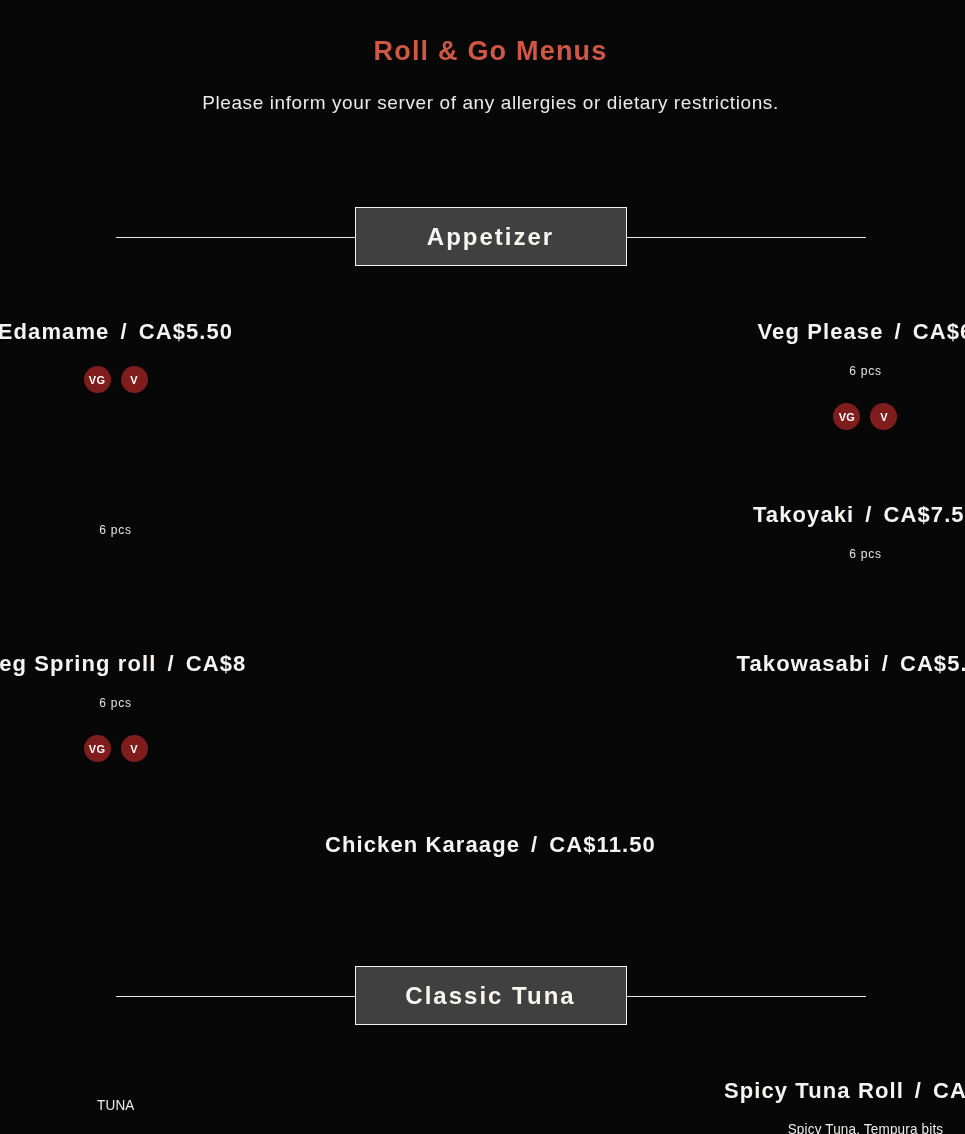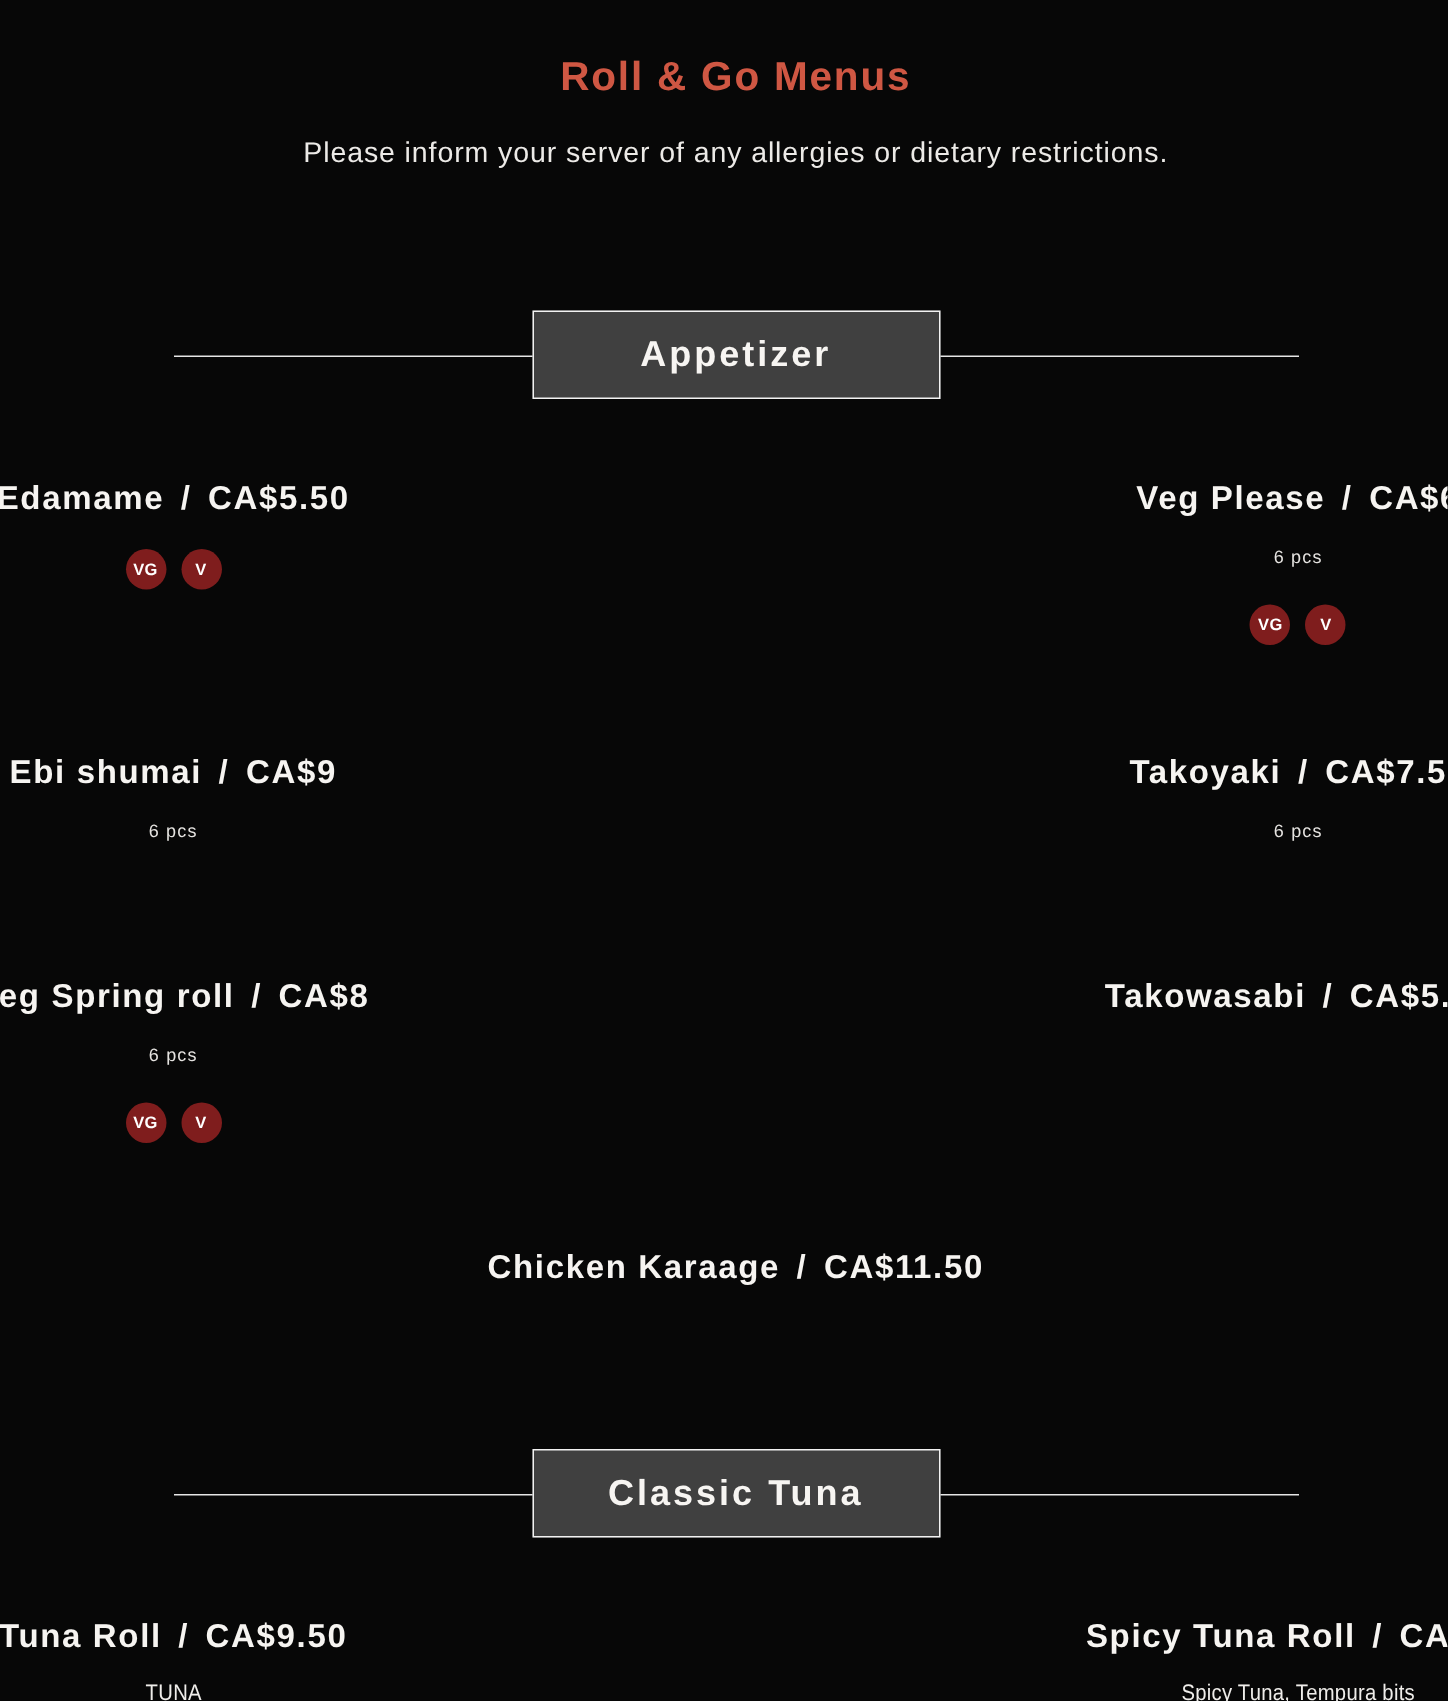--- a/index.html
+++ b/index.html
@@ -125,23 +125,20 @@
           <span class="badge">VG</span>
           <span class="badge">V</span>
         </div>
       </div>
     </div>
   </div>
 
   <div class="row row-b">
     <div class="col">
       <div class="item">
-        <div class="item-name">
-          <span>Ebi shumai</span><span class="sep">/</span><span>CA$9</span>
-        </div>
         <div class="item-note">6 pcs</div>
       </div>
     </div>
     <div class="col">
       <div class="item">
         <div class="item-name">
           <span>Takoyaki</span><span class="sep">/</span><span>CA$7.50</span>
         </div>
         <div class="item-note">6 pcs</div>
       </div>
@@ -183,23 +180,20 @@
   <div class="section-divider divider-classic">
     <div class="line"></div>
     <div class="section-box">
       <span class="section-title">Classic Tuna</span>
     </div>
   </div>
 
   <div class="row row-e">
     <div class="col">
       <div class="item">
-        <div class="item-name">
-          <span>Tuna Roll</span><span class="sep">/</span><span>CA$9.50</span>
-        </div>
         <div class="item-desc">TUNA</div>
       </div>
     </div>
     <div class="col">
       <div class="item">
         <div class="item-name">
           <span>Spicy Tuna Roll</span><span class="sep">/</span><span>CA$12</span>
         </div>
         <div class="item-desc">Spicy Tuna, Tempura bits</div>
       </div>

